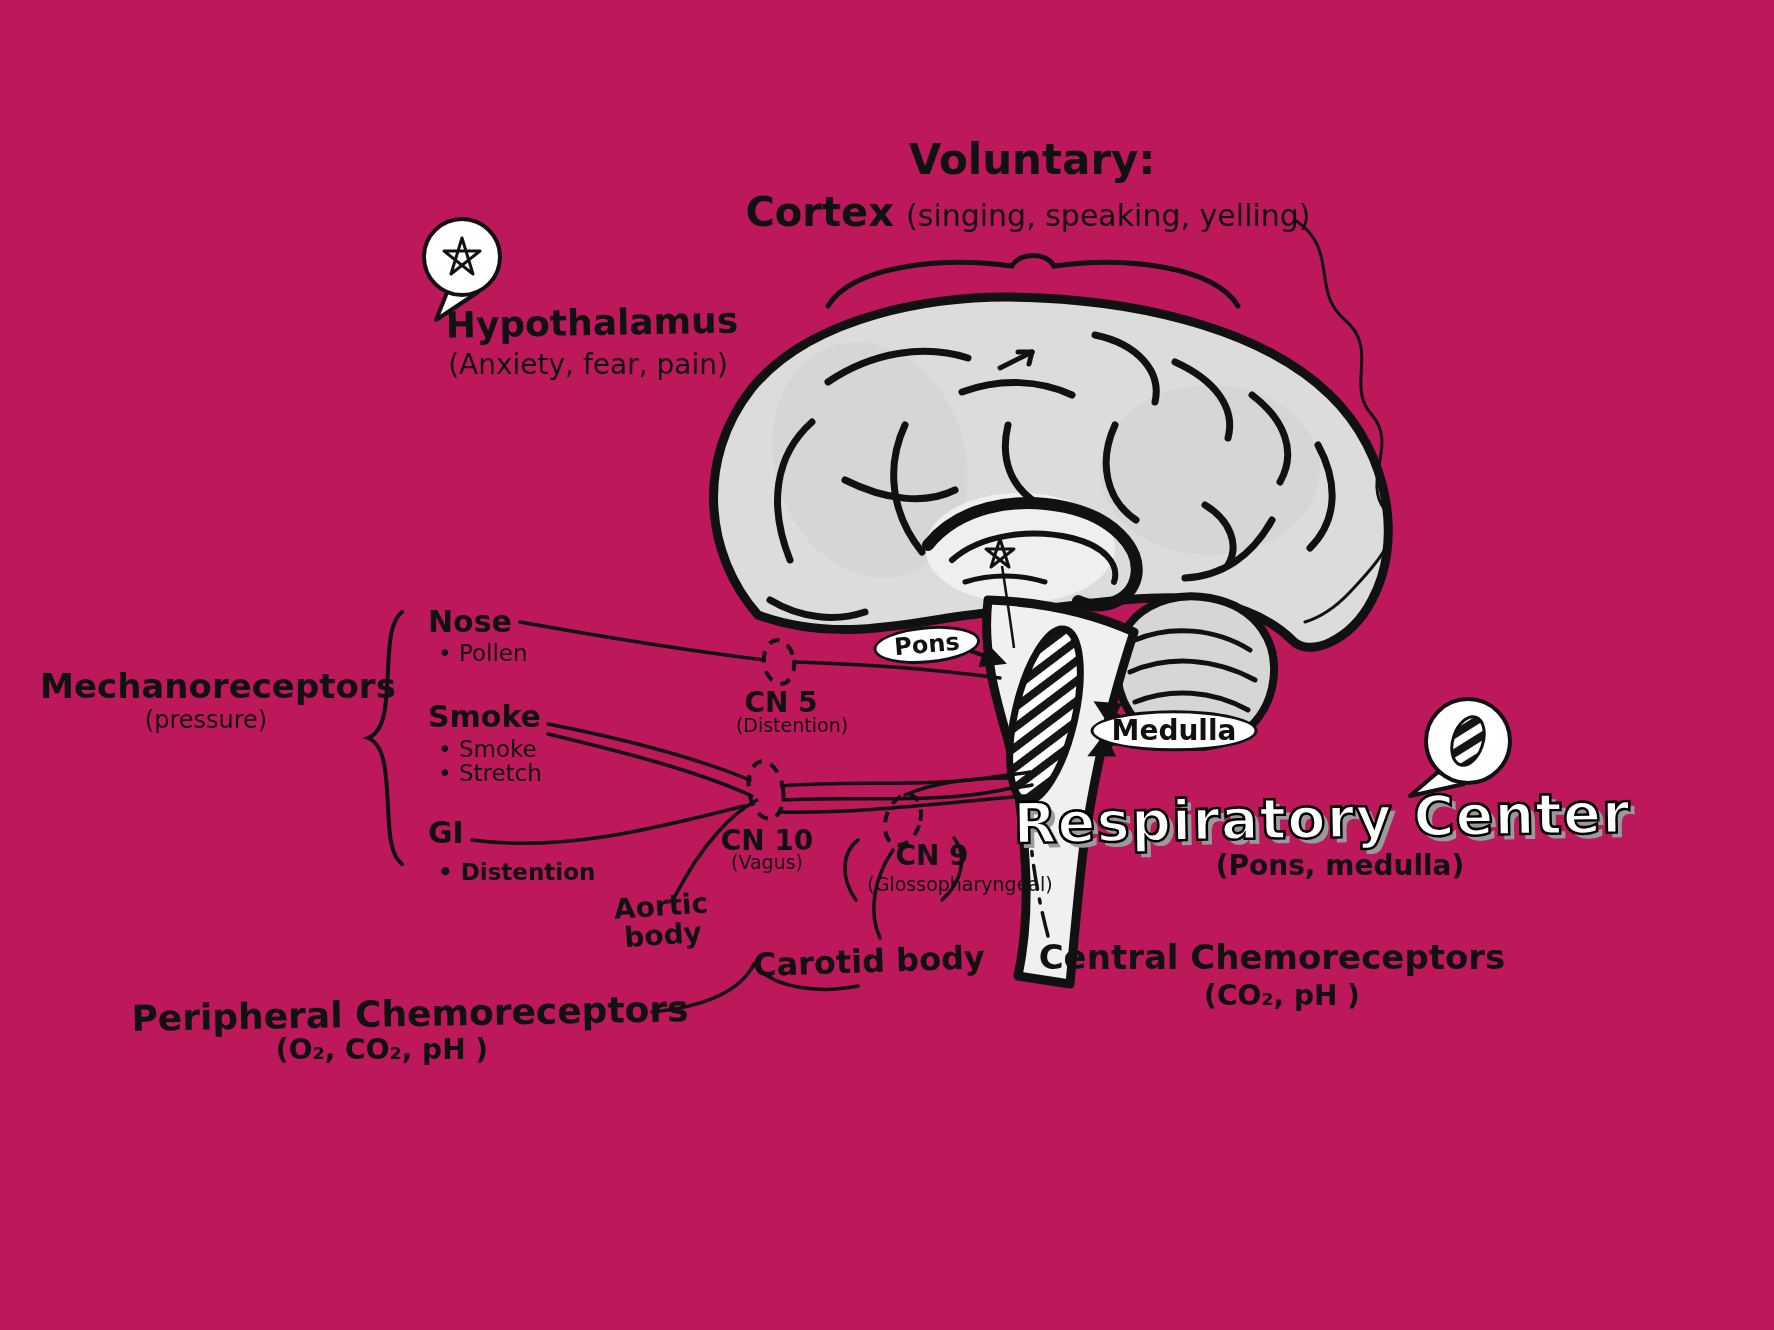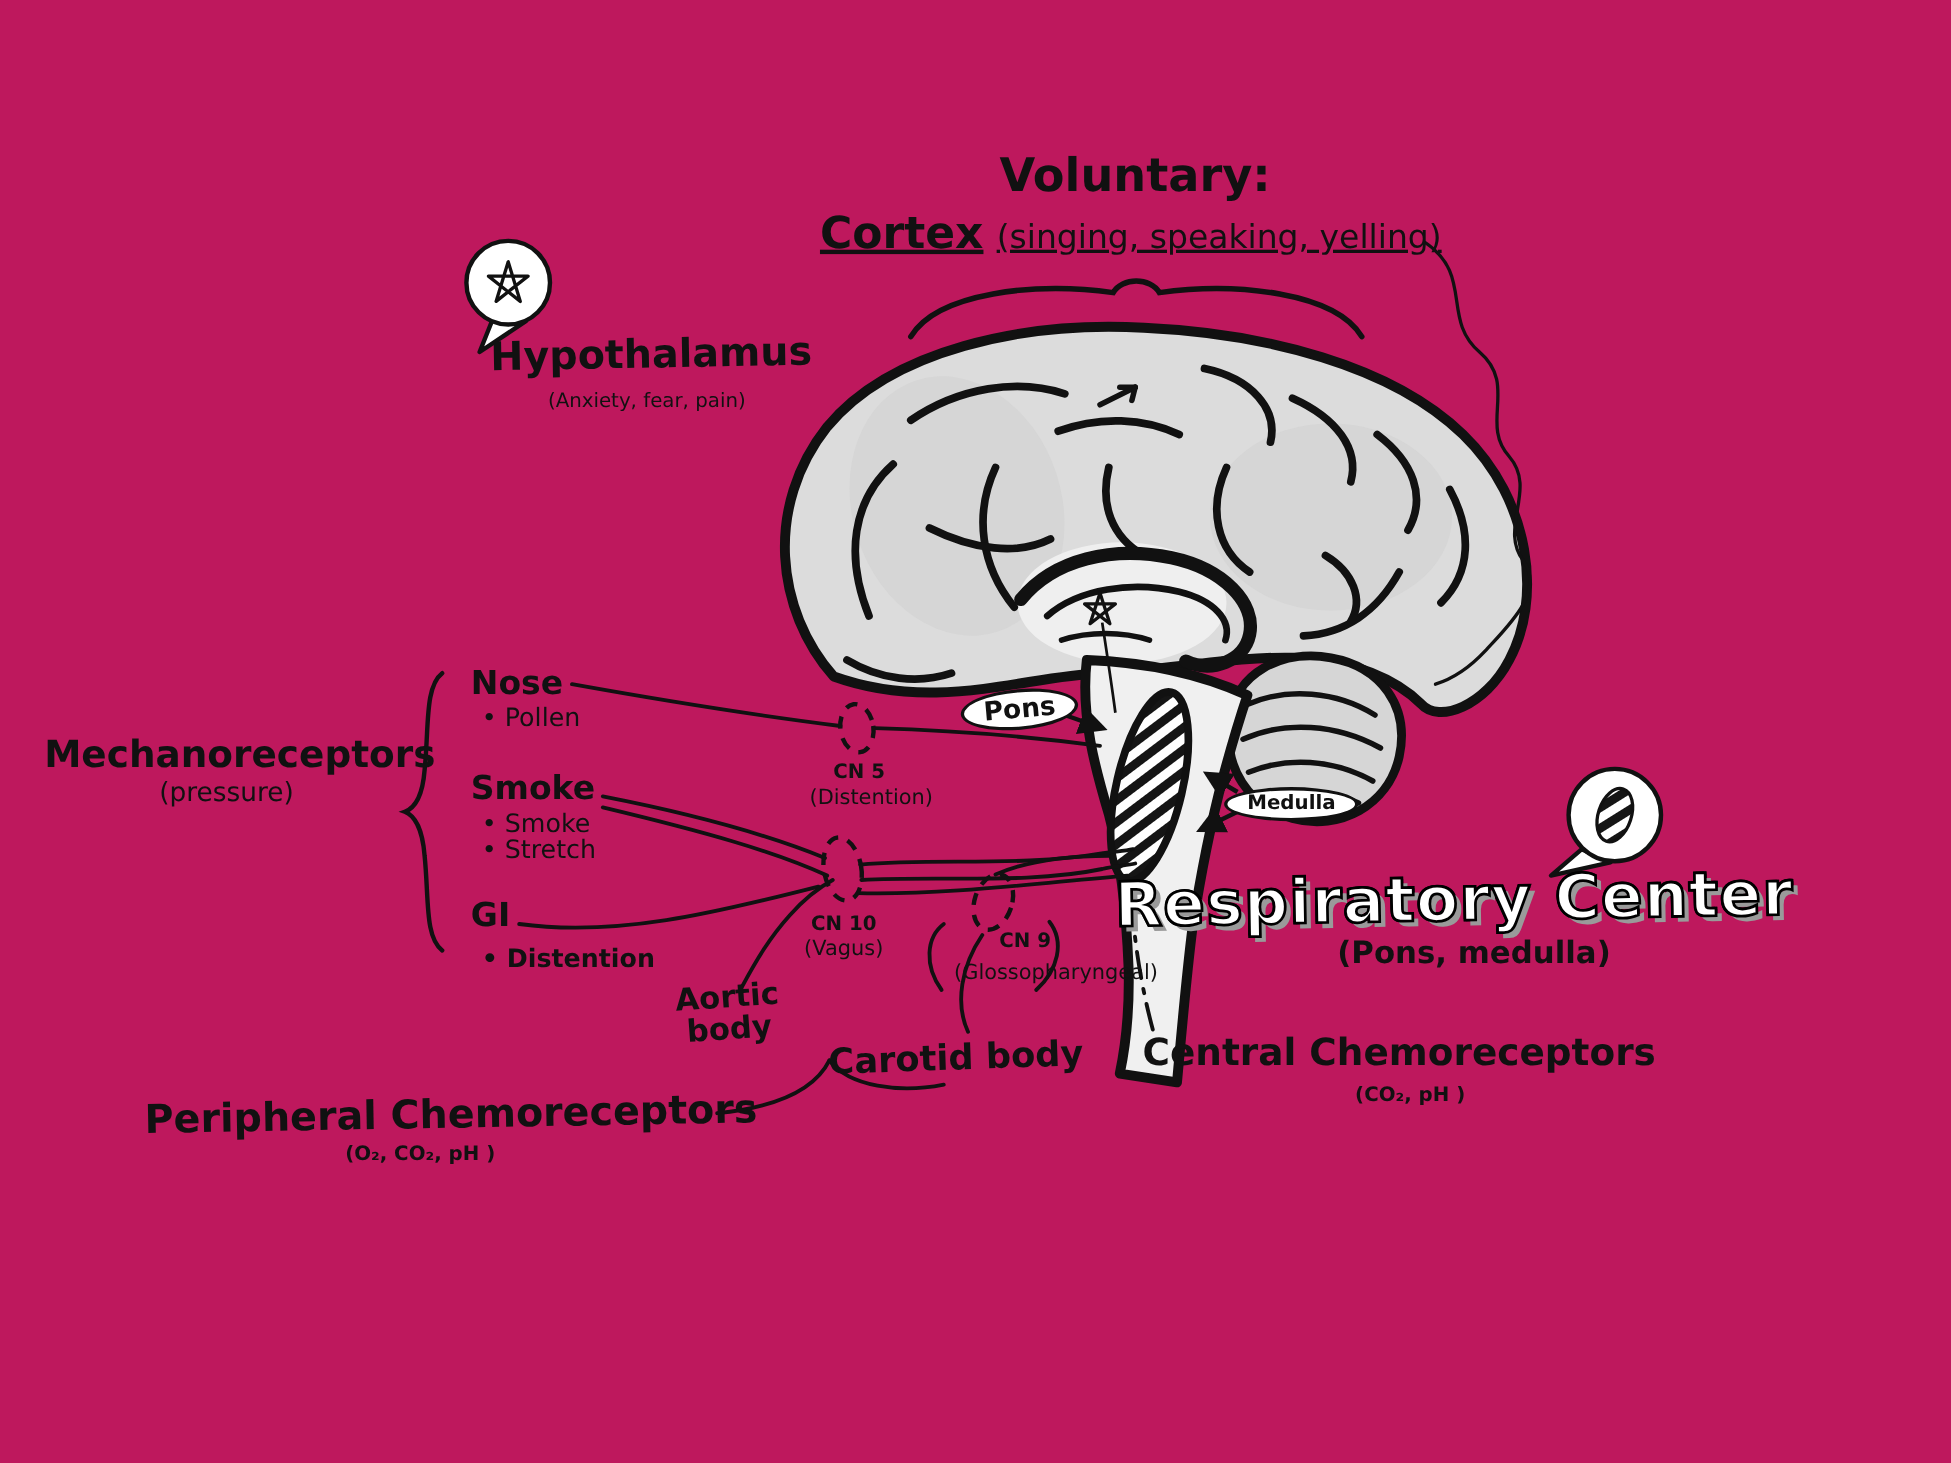--- a/index.html
+++ b/index.html
@@ -11,30 +11,30 @@
   .lft{transform:translate(0,-50%);}
   .b{font-weight:bold;}
   .f56{font-size:56px;}
   .f42{font-size:42px;}
   .f40{font-size:40px;}
   .f36{font-size:36px;}
   .f34{font-size:34px;}
   .f32{font-size:32px;}
   .f30{font-size:30px;}
   .f28{font-size:28px;}
-  .f26{font-size:18px;}
+  .f26{font-size:28px;}
   .f24{font-size:24px;}
   .f23{font-size:23px;}
   .f19{font-size:19px;}
   .bubble-label{background:#fff;border:3px solid #111;border-radius:50%;padding:3px 18px;}
   .outline-text{color:#fff;-webkit-text-stroke:2.5px #000;
      text-shadow:5px 5px 0 #9a9a9a, -1px -1px 0 #000, 1px -1px 0 #000, -1px 1px 0 #000, 1px 1px 0 #000;
      letter-spacing:1px;font-weight:900;}
   .wrapctr{white-space:normal;text-align:center;}
-  .cortexrow{display:flex;gap:12px;align-items:baseline;text-decoration:underline;}
+  .cortexrow{display:flex;gap:12px;align-items:baseline;}
 </style>
 </head>
 <body>
 
 <div class="stage">
 
   <svg class="art" width="1774" height="1330" viewBox="0 0 1774 1330">
     <defs>
       <pattern id="hatch" patternUnits="userSpaceOnUse" width="16" height="16" patternTransform="rotate(40)">
         <rect width="16" height="16" fill="#ffffff"></rect>

